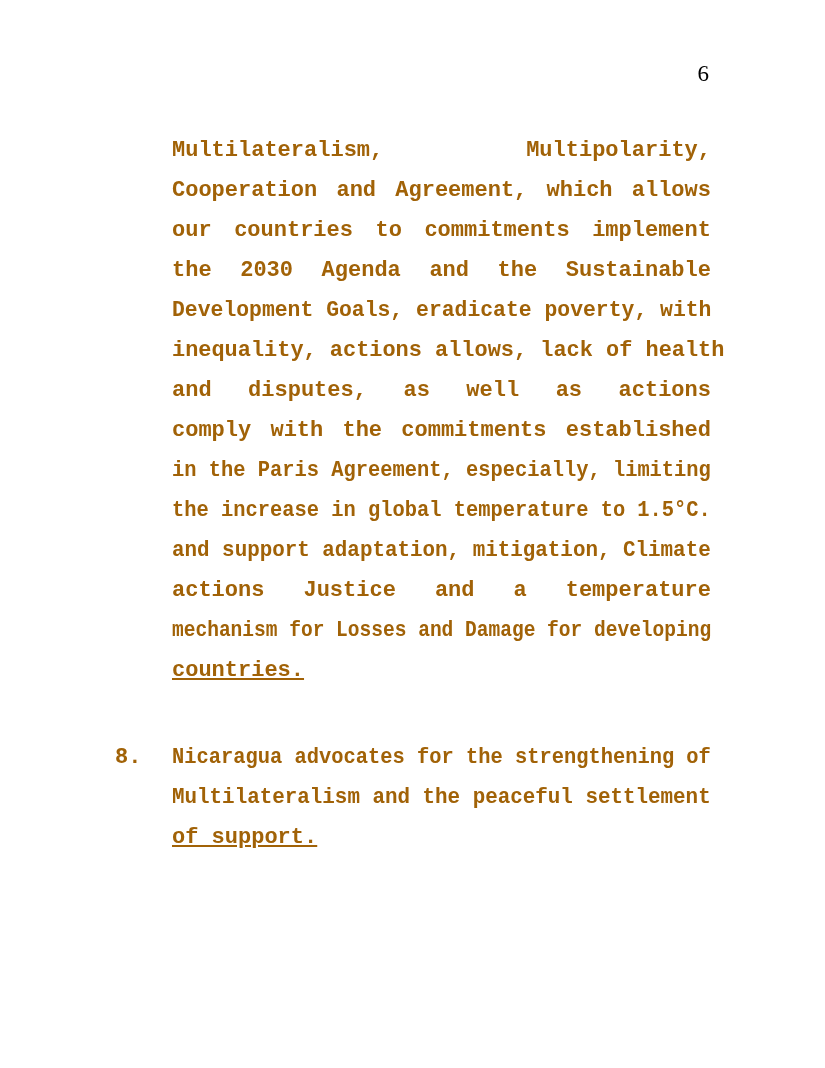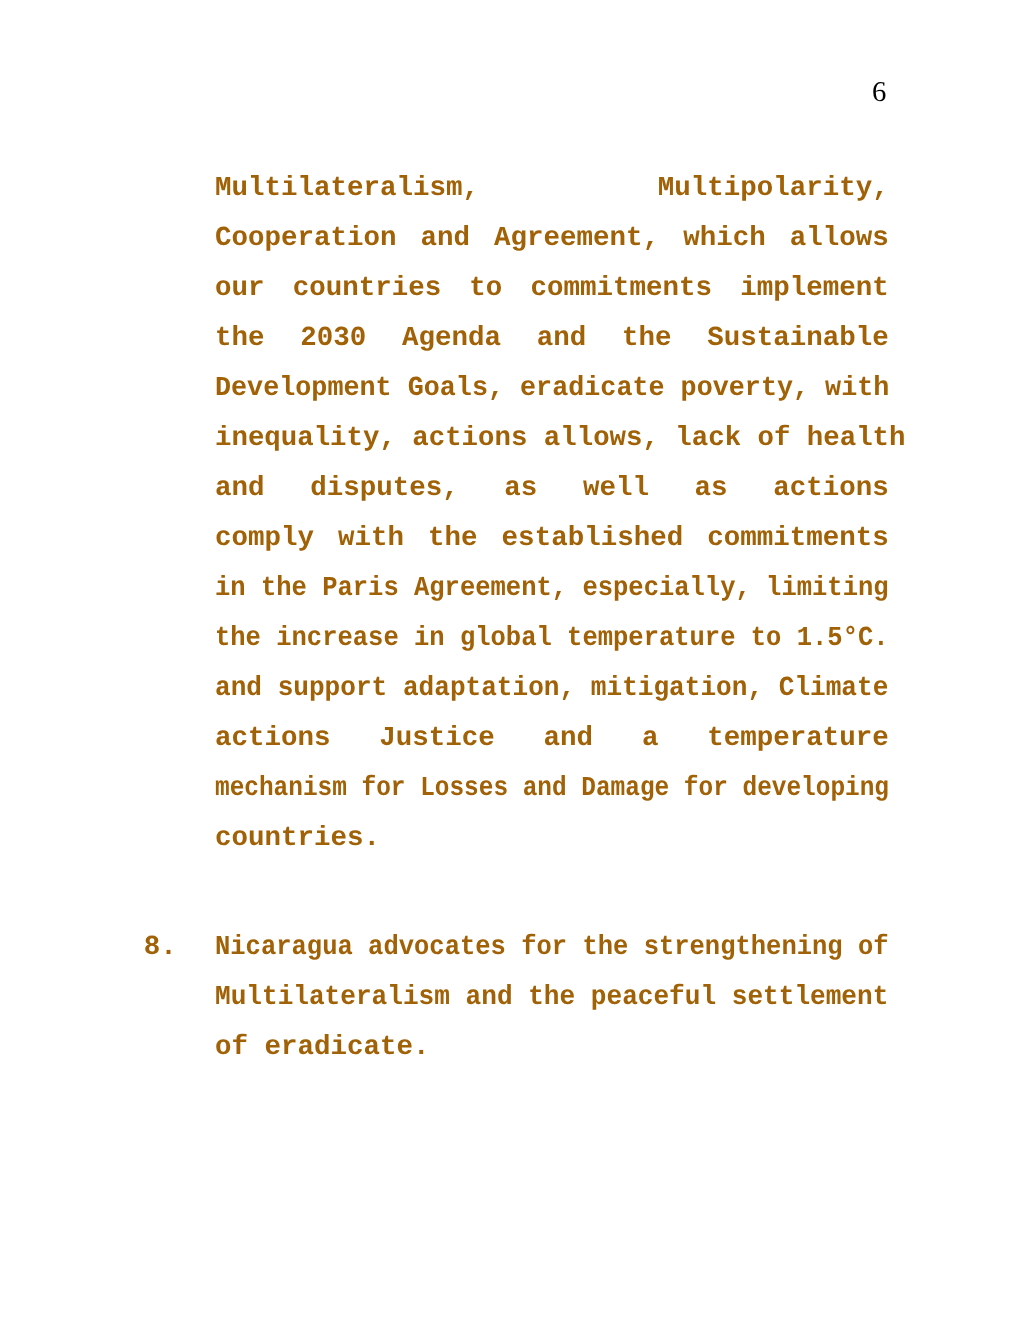--- a/index.html
+++ b/index.html
@@ -53,20 +53,21 @@
     justify-content: space-between;
     height: 40px;
     line-height: 40px;
     transform-origin: 0 50%;
   }
   .word { white-space: pre; }
   .word:not(:last-child) { margin-right: 1ch; }
   .line.last {
     display: block;
     white-space: pre;
+    text-decoration: underline;
   }
 </style>
 </head>
 <body>
 
 <div class="page">
   <div class="page-number">6</div>
   <div class="content">
       <div class="paragraph">
         <div class="line">
@@ -115,22 +116,22 @@
           <span class="word">disputes,</span>
           <span class="word">as</span>
           <span class="word">well</span>
           <span class="word">as</span>
           <span class="word">actions</span>
         </div>
         <div class="line">
           <span class="word">comply</span>
           <span class="word">with</span>
           <span class="word">the</span>
+          <span class="word">commitments</span>
           <span class="word">established</span>
-          <span class="word">commitments</span>
         </div>
         <div class="line" style="transform: scaleX(0.927711);">
           <span class="word">in</span>
           <span class="word">the</span>
           <span class="word">Paris</span>
           <span class="word">Agreement,</span>
           <span class="word">especially,</span>
           <span class="word">limiting</span>
         </div>
         <div class="line" style="transform: scaleX(0.927711);">
@@ -177,16 +178,16 @@
           <span class="word">strengthening</span>
           <span class="word">of</span>
         </div>
         <div class="line" style="transform: scaleX(0.948944);">
           <span class="word">Multilateralism</span>
           <span class="word">and</span>
           <span class="word">the</span>
           <span class="word">peaceful</span>
           <span class="word">settlement</span>
         </div>
-        <div class="line last">of eradicate.</div>
+        <div class="line last">of support.</div>
       </div>
     </div>
 </div>
 
 </body></html>

